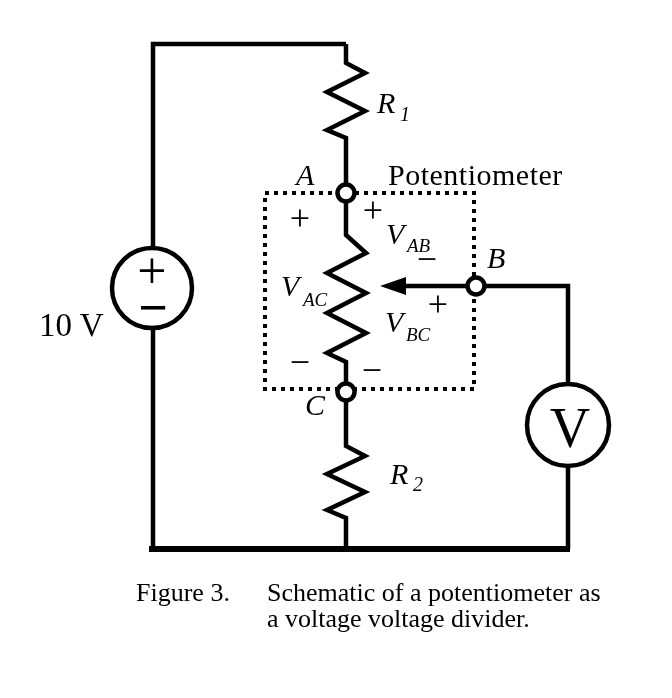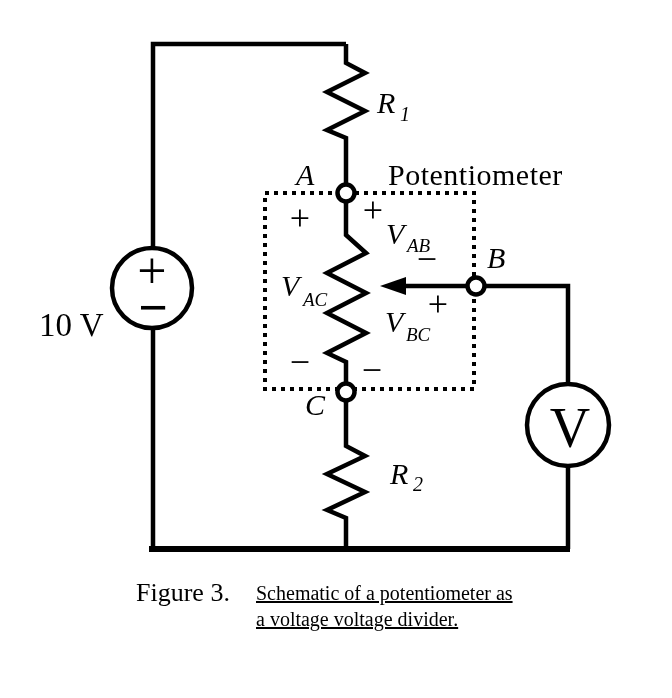--- a/index.html
+++ b/index.html
@@ -17,21 +17,21 @@
   .t30i{font:italic 30px "Liberation Serif",serif;}
   .t33{font:33px "Liberation Serif",serif;}
   .t20i{font:italic 20px "Liberation Serif",serif;}
   .t19i{font:italic 19px "Liberation Serif",serif;}
   .sign{font:36px "Liberation Serif",serif;text-anchor:middle;}
   .src-sign{font:52px "Liberation Serif",serif;text-anchor:middle;}
   .src-sign-b{font:bold 52px "Liberation Serif",serif;text-anchor:middle;}
   .meter{font:56px "Liberation Serif",serif;text-anchor:middle;}
   .pot-title{letter-spacing:0.5px;}
   .caption-label{position:absolute;left:136px;top:580px;font-size:26px;line-height:26px;white-space:pre;}
-  .caption-text{position:absolute;left:256px;top:580px;font-size:20px;line-height:26px;text-decoration:underline;}
+  .caption-text{position:absolute;left:267px;top:580px;font-size:26px;line-height:26px;}
 </style>
 </head>
 <body>
 
 <div class="page">
 
   <svg width="672" height="698" viewBox="0 0 672 698">
 
     <path class="wire" d="M346,44 H153 V249"></path>
     <path class="wire" d="M153,327 V551"></path>

